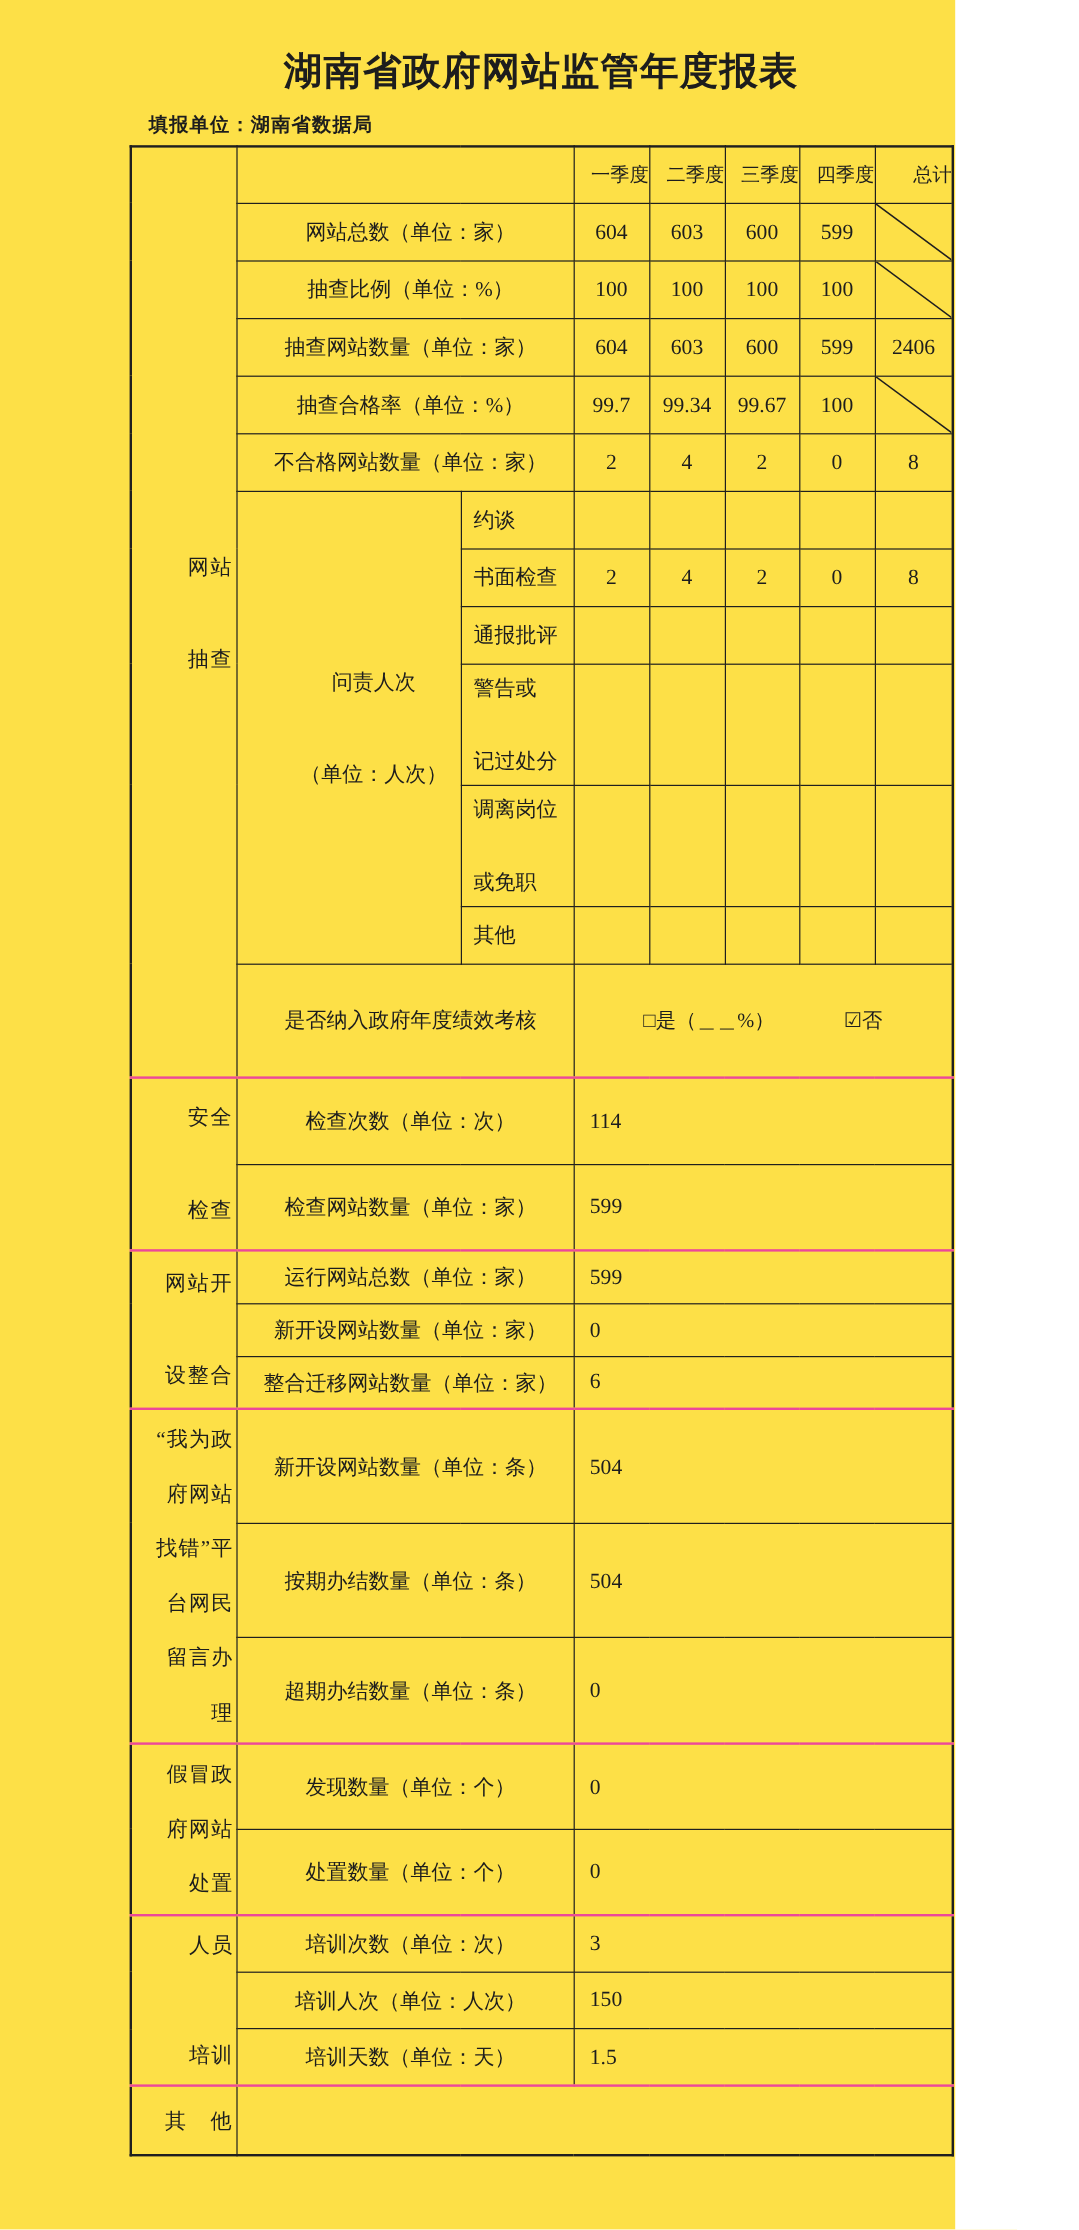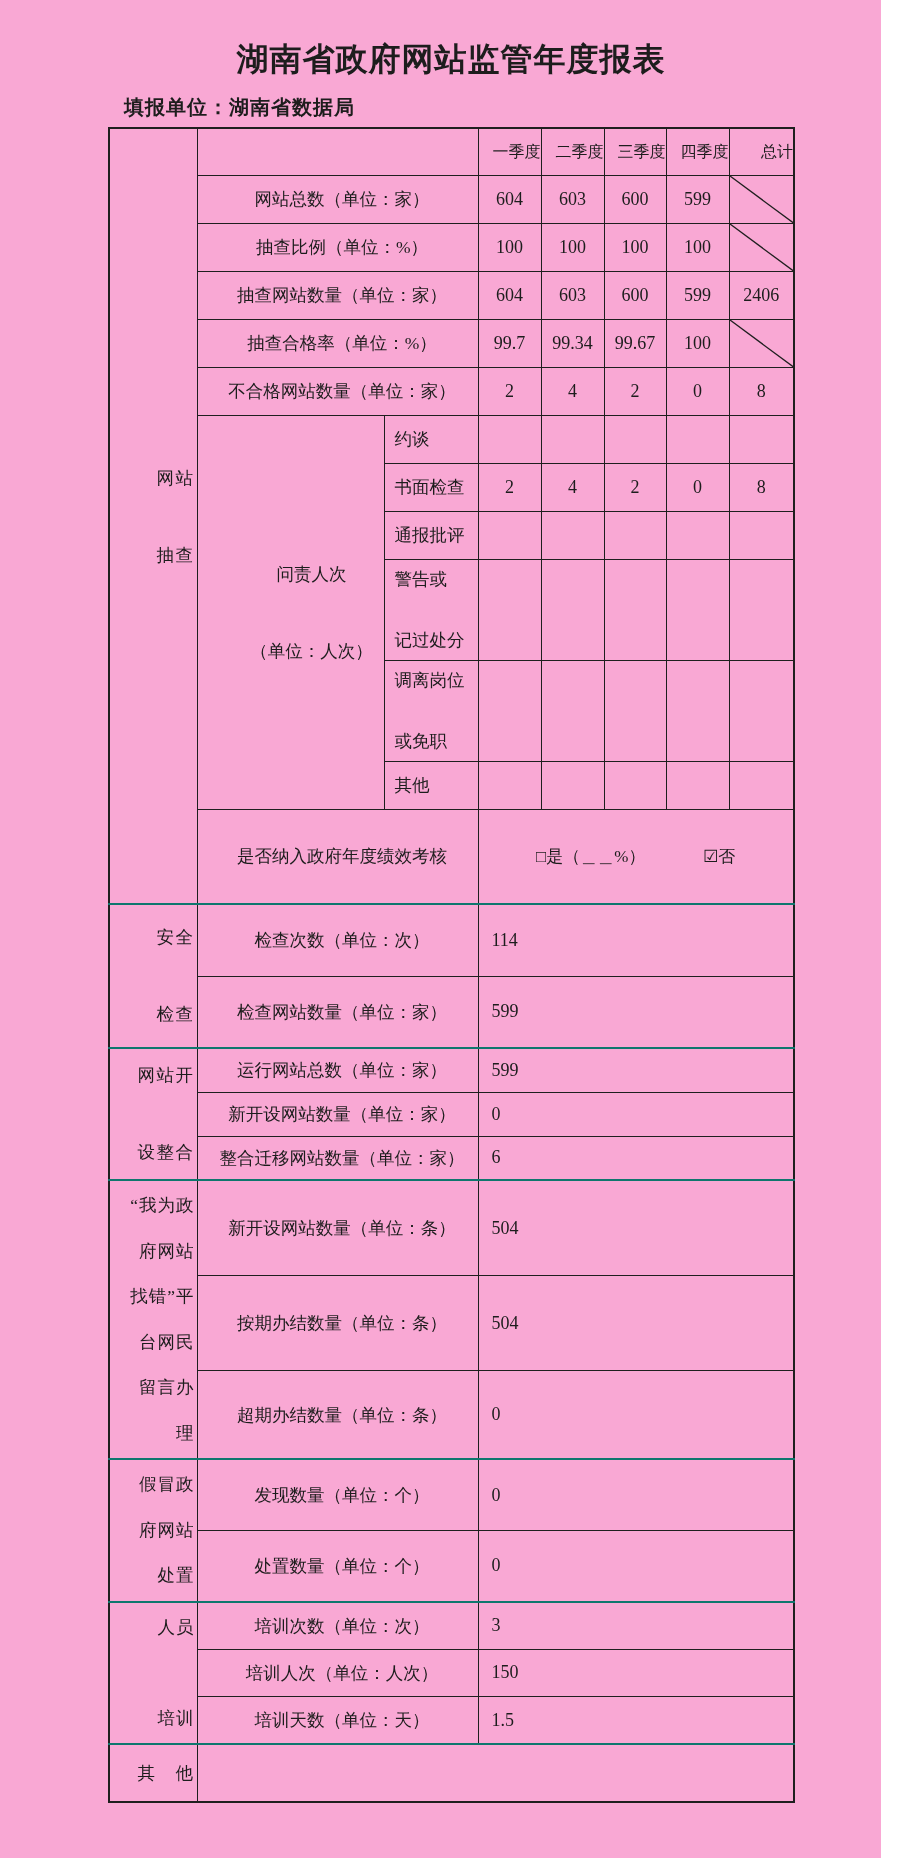--- a/index.html
+++ b/index.html
@@ -1,39 +1,39 @@
 <!DOCTYPE html>
 <html><head>
 <meta charset="utf-8">
 <style>
   html,body{margin:0;padding:0;background:#ffffff;}
   .page{
-    width:881px;height:1858px;background:#f9a8d4;overflow:hidden;
+    width:796px;height:1858px;background:#fde047;overflow:hidden;
     font-family:"Liberation Serif","DejaVu Serif",serif;
     color:#1d1d1d;
   }
   .content{width:686px;margin-left:108px;padding-top:40px;}
   .title{
     font-size:32px;font-weight:bold;text-align:center;margin:0;
     letter-spacing:1px;line-height:1.2;
   }
   .year{font-size:15px;text-align:center;margin-top:18px;}
-  .filler{font-size:20px;font-weight:bold;margin:16px 0 6px 16px;letter-spacing:1px;}
+  .filler{font-size:16px;font-weight:bold;margin:16px 0 6px 16px;letter-spacing:1px;}
   table.report{
     border-collapse:collapse;table-layout:fixed;width:686px;
     border:2px solid #1f1f1f;
   }
   td{
     border:1px solid #1f1f1f;
     font-size:17.5px;
     vertical-align:middle;
     padding:0;
     overflow:hidden;
   }
-  tr.st > td{border-top:2px solid #0f766e;}
+  tr.st > td{border-top:2px solid #ec4899;}
   td.sec{
     text-align:right;white-space:pre-line;letter-spacing:1.5px;
     line-height:2.2;padding:2px;
   }
   td.sec.lh26{line-height:2.6;letter-spacing:1px;}
   td.qh{text-align:right;font-size:16px;}
   td.lbl{text-align:center;padding:4px 4px 4px 13px;}
   td.sub{text-align:left;padding:4px 4px 4px 10px;white-space:pre-line;line-height:1.75;}
   td.grp{text-align:center;white-space:pre-line;line-height:2.2;padding-left:42px;}
   td.num{text-align:center;font-size:18px;}

